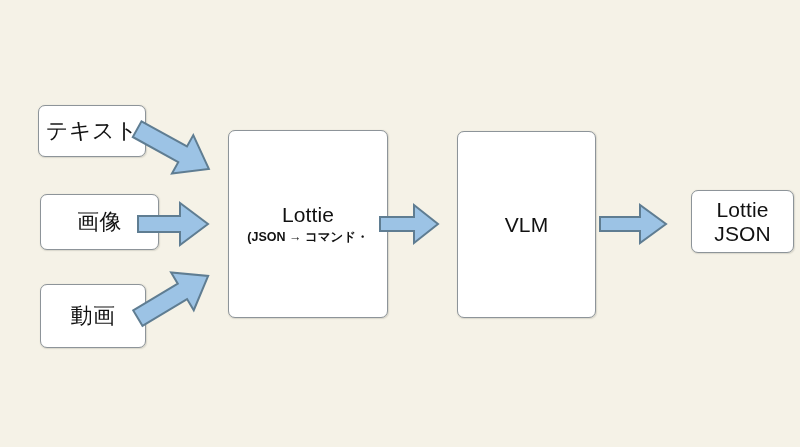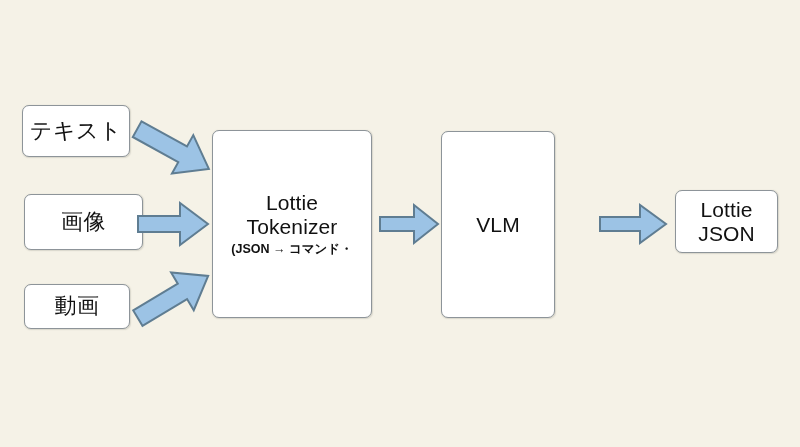--- a/index.html
+++ b/index.html
@@ -26,20 +26,21 @@
     border: 1.4px solid #8d9499;
     border-radius: 7px;
     box-sizing: border-box;
     display: flex;
     flex-direction: column;
     align-items: center;
     justify-content: center;
     color: #111111;
     text-align: center;
     box-shadow: 0.6px 0.8px 1.2px rgba(90,90,80,0.18);
+    margin-left: 16px;
   }
   .node-title {
     font-size: 21px;
     line-height: 1.14;
     letter-spacing: 0.1px;
     white-space: nowrap;
   }
   .node-title-jp {
     font-size: 22px;
     line-height: 1.1;
@@ -54,23 +55,23 @@
   .node-detail {
     font-size: 12.5px;
     line-height: 1.28;
     margin-top: 3px;
     white-space: nowrap;
     font-weight: bold;
   }
   
   #node-text   { left: 22px;  top: 105px; width: 108px; height: 52px; }
   #node-image  { left: 24px;  top: 194px; width: 119px; height: 56px; }
-  #node-video  { left: 24px;  top: 284px; width: 106px; height: 45px; }
+  #node-video  { left: 24px;  top: 284px; width: 106px; height: 64px; }
   #node-tokenizer { left: 212px; top: 130px; width: 160px; height: 188px; }
-  #node-vlm       { left: 441px; top: 131px; width: 114px; height: 187px; }
+  #node-vlm       { left: 441px; top: 131px; width: 139px; height: 187px; }
   #node-output    { left: 675px; top: 190px; width: 103px; height: 63px; }
 
   .arrow {
     position: absolute;
     overflow: visible;
   }
   .arrow svg {
     display: block;
     overflow: visible;
   }
@@ -98,21 +99,20 @@
   <div class="node" id="node-image">
     <div class="node-title-jp">画像</div>
   </div>
 
   <div class="node" id="node-video">
     <div class="node-title-jp">動画</div>
   </div>
 
   <div class="node" id="node-tokenizer">
     <div class="node-title">Lottie</div>
-    <div class="node-title">Tokenizer</div>
     <div class="node-detail">(JSON → コマンド・</div>
   </div>
 
   <div class="node" id="node-vlm">
     <div class="node-title">VLM</div>
   </div>
 
   <div class="node" id="node-output">
     <div class="node-title">Lottie</div>
     <div class="node-title">JSON</div>

